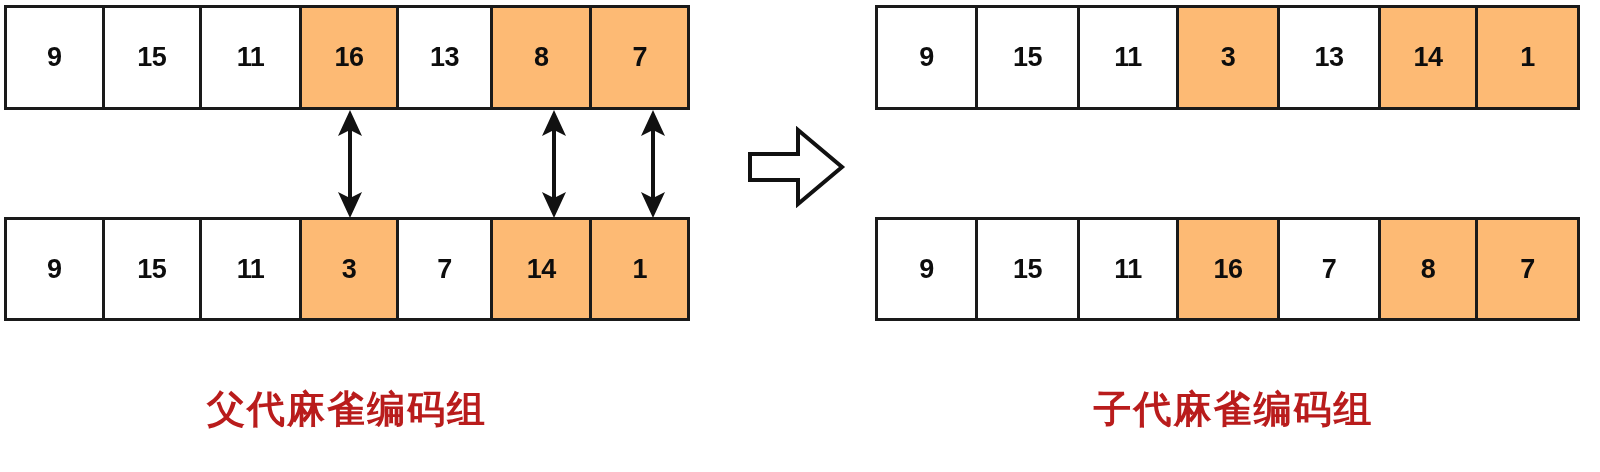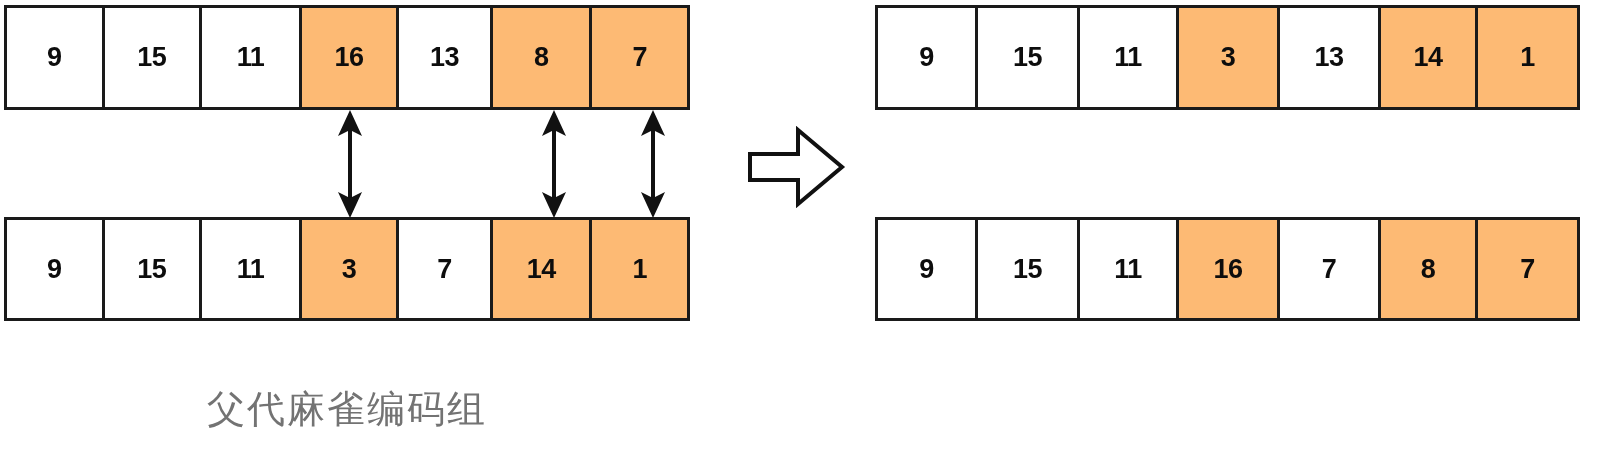--- a/index.html
+++ b/index.html
@@ -49,23 +49,23 @@
 
   
   .block-arrow {
     position: absolute;
   }
 
   
   .caption {
     position: absolute;
     font-family: "DejaVu Sans", "Liberation Sans", sans-serif;
-    font-weight: normal;
+    font-weight: bold;
     font-size: 38px;
-    color: #737373;
+    color: #b91c1c;
     letter-spacing: 2px;
     white-space: nowrap;
     text-align: center;
   }
 </style>
 </head>
 <body>
 
 <div id="stage">
 
@@ -126,14 +126,15 @@
     <div class="cell" style="width:105px;">15</div>
     <div class="cell" style="width:102px;">11</div>
     <div class="cell hl" style="width:104px;">16</div>
     <div class="cell" style="width:104px;">7</div>
     <div class="cell hl" style="width:100px;">8</div>
     <div class="cell hl" style="width:105px;">7</div>
   </div>
 
   <div class="caption" style="left:4px; top:384px; width:686px;">父代麻雀编码组</div>
 
+  <div class="caption" style="left:875px; top:384px; width:717px;">子代麻雀编码组</div>
 
 </div>
 
 </body></html>

